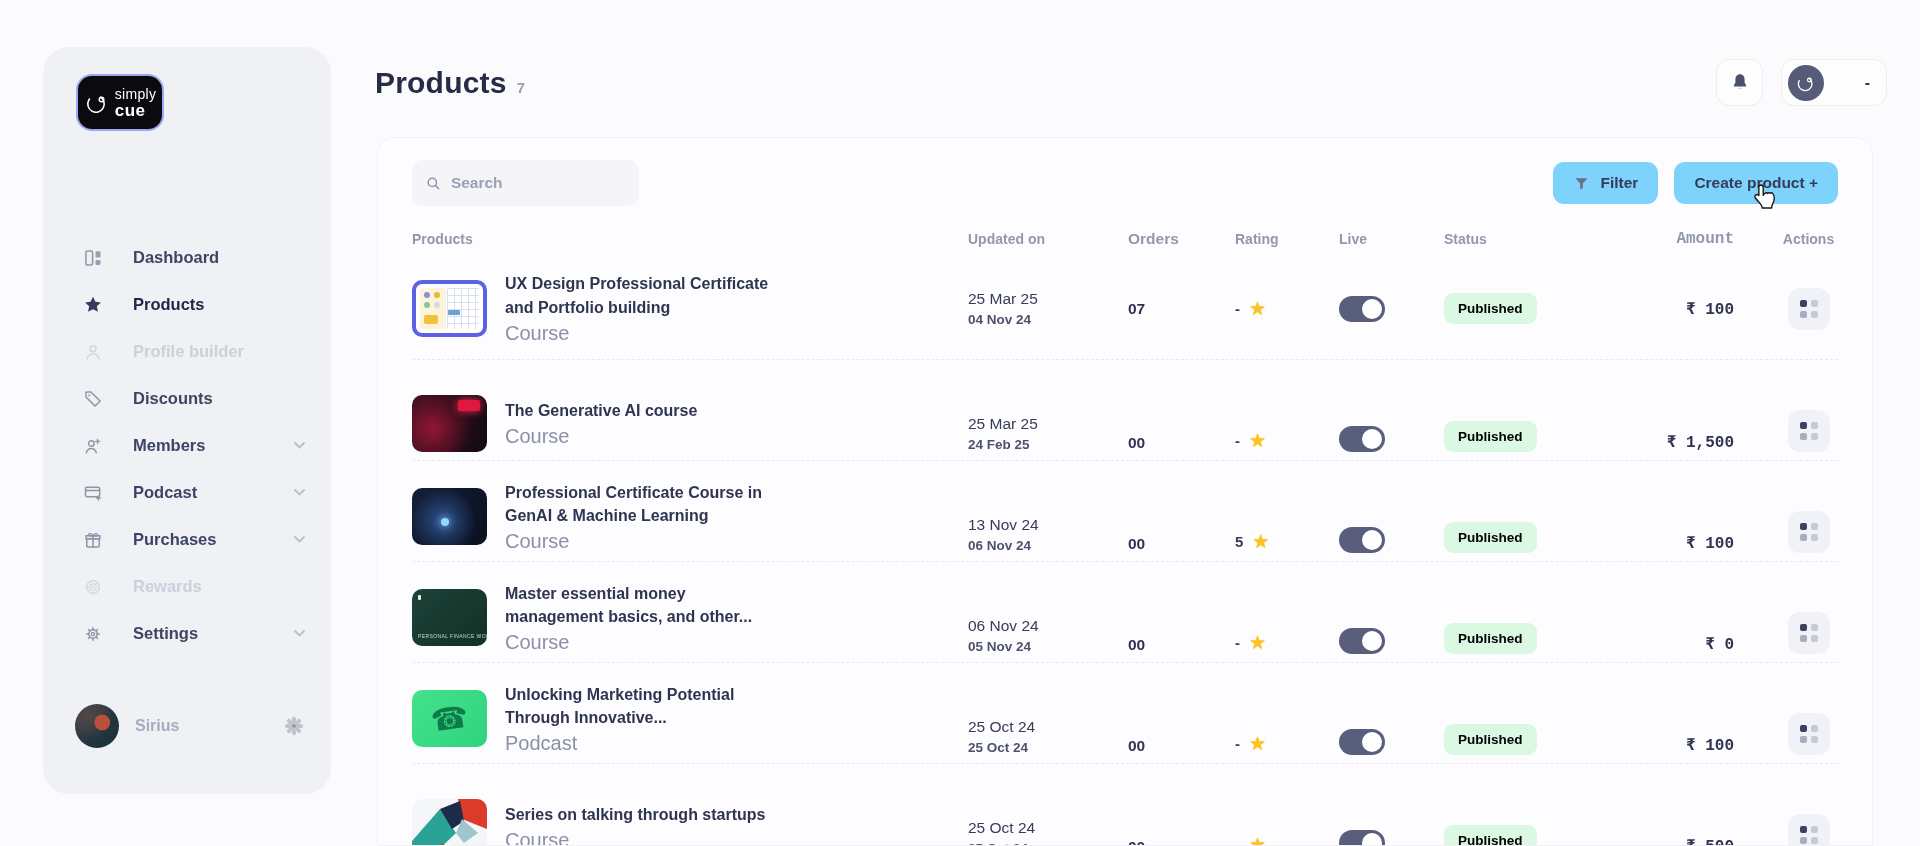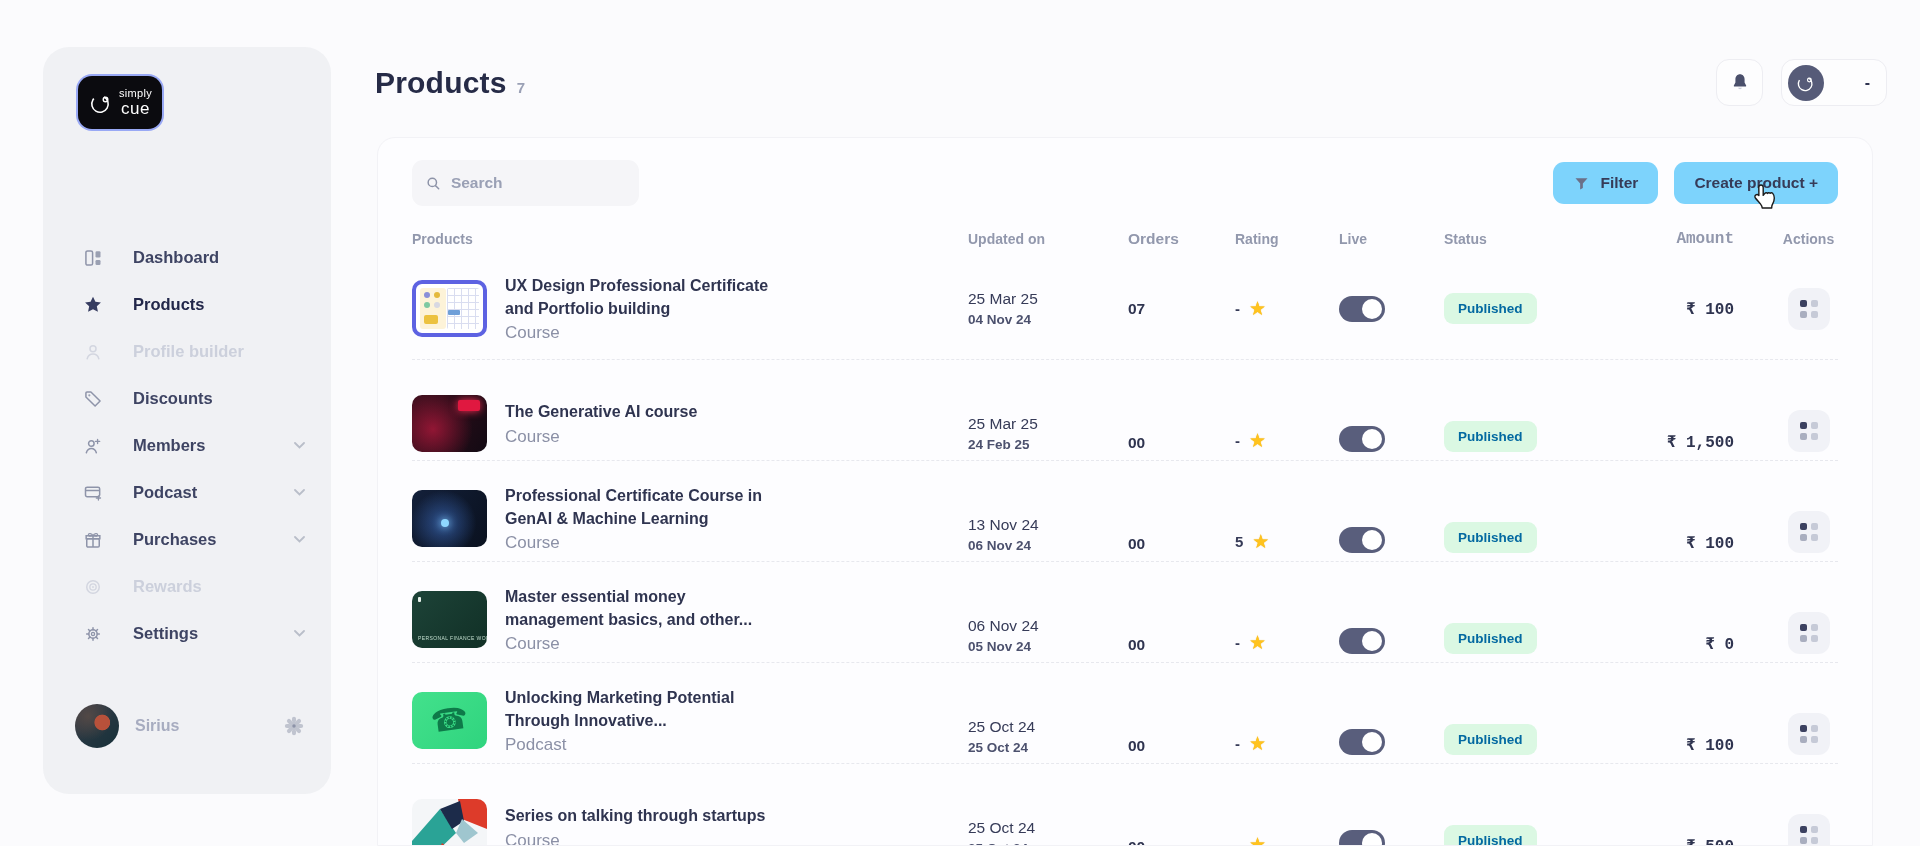--- a/index.html
+++ b/index.html
@@ -6,22 +6,22 @@
   html,body { width:1920px; height:846px; overflow:hidden; background:#fbfbfd;
     font-family:"Liberation Sans","DejaVu Sans",sans-serif; color:#2f3450; }
 
   
   .sidebar { position:absolute; left:43px; top:47px; width:288px; height:747px;
     background:#f0f1f4; border-radius:26px; }
   .logo { position:absolute; left:35px; top:29px; width:84px; height:53px;
     background:#0b0b0f; border-radius:14px; display:flex; align-items:center; justify-content:center; gap:5px;
     box-shadow:0 0 0 2px rgba(82,110,245,.55); }
   .logo-text { color:#fff; line-height:1; }
-  .logo-text .l1 { font-size:11px; letter-spacing:.3px; display:block; margin-bottom:1px; }
-  .logo-text .l2 { font-size:17px; font-weight:400; display:block; letter-spacing:.5px;text-align:center; }
+  .logo-text .l1 { font-size:14px; letter-spacing:.3px; display:block; margin-bottom:1px; }
+  .logo-text .l2 { font-size:17px; font-weight:700; display:block; letter-spacing:.5px; }
   .nav { position:absolute; left:0; right:0; top:187px; }
   .nav-item { display:flex; align-items:center; gap:30px; padding:0 26px 0 40px; height:47px;
     font-size:16.5px; font-weight:700; color:#3e4463; cursor:pointer; }
   .nav-item svg { flex:0 0 auto; }
   .nav-item .stroke { stroke:#8e94a9; }
   .nav-item .fill   { fill:#9aa0b2; }
   .nav-item.active { color:#22274a; font-weight:800; }
   .nav-item.active .fill { fill:#363c60; }
   .nav-item.disabled { color:#ccd0dc; }
   .nav-item.disabled .stroke { stroke:#d3d6e0; }
@@ -75,28 +75,28 @@
   .c-live { width:105px; }
   .c-stat { width:160px; }
   .c-amt  { width:175px; padding-right:45px; text-align:right; font-size:16px; font-weight:700;font-family:Liberation Mono, monospace; }
   .c-act  { flex:1; display:flex; justify-content:center; }
   .h-amt  { text-align:right; }
   .h-act  { text-align:center; }
 
   .thumb { width:75px; height:57px; border-radius:10px; position:relative; overflow:hidden; flex:0 0 auto; }
   .pinfo { width:300px; }
   .ptitle { font-size:16px; font-weight:600; color:#2f3450; line-height:1.45; max-width:280px; cursor:pointer; }
-  .ptype { font-size:17px; font-weight:500; color:#8b90a6; margin-top:3px; }
+  .ptype { font-size:20px; font-weight:500; color:#8b90a6; margin-top:3px; }
   .d1 { font-size:15.5px; font-weight:400; color:#363b58; }
   .d2 { font-size:13.5px; font-weight:600; color:#4c516e; margin-top:4px; }
   .rv { font-size:15px; font-weight:700; color:#363b58; }
   .star { color:#ffc31e; font-size:19px; text-shadow:0 0 1px #e8a70c; }
   .toggle { width:46px; height:26px; background:#595e7c; border-radius:13px; position:relative; cursor:pointer; }
   .knob { position:absolute; top:3px; right:3px; width:20px; height:20px; background:#fff; border-radius:50%; }
-  .badge { display:inline-block; background:#dbf8e3; color:#0369a1; font-size:13.5px; font-weight:600;
+  .badge { display:inline-block; background:#dbf8e3; color:#000000; font-size:13.5px; font-weight:600;
     padding:8px 14px; border-radius:9px; }
   .abtn { width:42px; height:42px; border:none; background:#f1f2f7; border-radius:12px; cursor:pointer;
     display:flex; align-items:center; justify-content:center; }
   .dg { display:grid; grid-template-columns:7px 7px; grid-gap:4px; }
   .dg i { width:7px; height:7px; border-radius:2px; display:block; }
   .dg .q1 { background:#3c4160; } .dg .q2 { background:#c6cad7; }
   .dg .q3 { background:#a9aebf; } .dg .q4 { background:#c6cad7; }
 
   
   .t0 { background:#fff; border:4px solid #5d62e2; }

